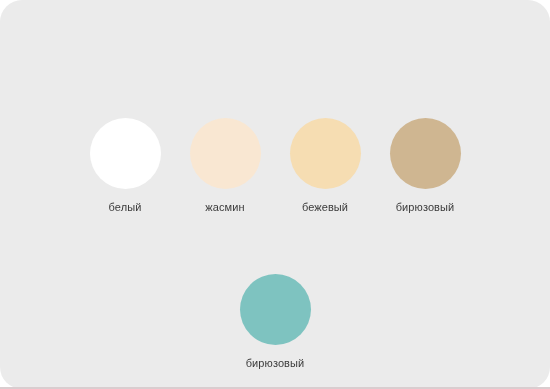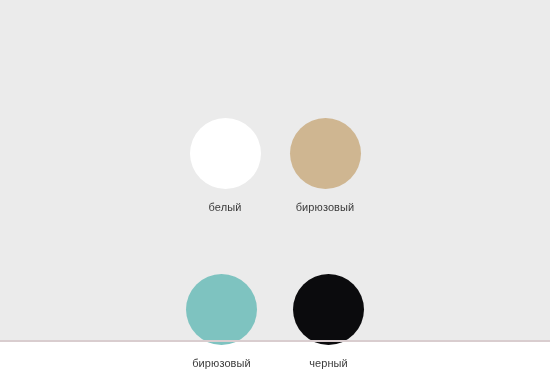--- a/index.html
+++ b/index.html
@@ -9,26 +9,27 @@
   }
   body {
     width: 550px;
     height: 389px;
     overflow: hidden;
     font-family: "Liberation Sans", "DejaVu Sans", sans-serif;
   }
   #palette-board {
     position: relative;
     width: 550px;
-    height: 342px;
+    height: 389px;
     box-sizing: border-box;
     background: #ebebeb;
     display: flex;
     flex-direction: column;
     align-items: center;
+    border-radius: 22px;
   }
   .bottom-rule {
     position: absolute;
     left: 0;
     bottom: 0;
     width: 550px;
     height: 2px;
     background: #d9cdcf;
   }
   .swatch-row {
@@ -72,39 +73,43 @@
 
 <div id="palette-board" style="background-color: rgb(235, 235, 235);">
 
   <div class="swatch-row" id="swatch-row-neutrals">
 
     <div class="swatch-item">
       <div class="swatch-circle" style="background-color: rgb(255, 255, 255);"></div>
       <div class="swatch-label" style="color: rgb(59, 59, 59);">белый</div>
     </div>
 
+    <div class="swatch-item">
+      <div class="swatch-circle" style="background-color: rgb(249, 231, 210);"></div>
+      <div class="swatch-label" style="color: rgb(59, 59, 59);">жасмин</div>
+    </div>
 
+    <div class="swatch-item">
+      <div class="swatch-circle" style="background-color: rgb(246, 221, 178);"></div>
+      <div class="swatch-label" style="color: rgb(59, 59, 59);">бежевый</div>
+    </div>
 
     <div class="swatch-item">
       <div class="swatch-circle" style="background-color: rgb(207, 182, 145);"></div>
       <div class="swatch-label" style="color: rgb(59, 59, 59);">бирюзовый</div>
     </div>
 
   </div>
 
   <div class="swatch-row" id="swatch-row-accents">
 
     <div class="swatch-item">
       <div class="swatch-circle" style="background-color: rgb(126, 195, 192);"></div>
       <div class="swatch-label" style="color: rgb(59, 59, 59);">бирюзовый</div>
     </div>
 
 
-    <div class="swatch-item">
-      <div class="swatch-circle" style="background-color: rgb(11, 11, 13);"></div>
-      <div class="swatch-label" style="color: rgb(59, 59, 59);">черный</div>
-    </div>
 
   </div>
 
   <div class="bottom-rule" style="background-color: rgb(217, 205, 207);"></div>
 
 </div>
 
 </body></html>

